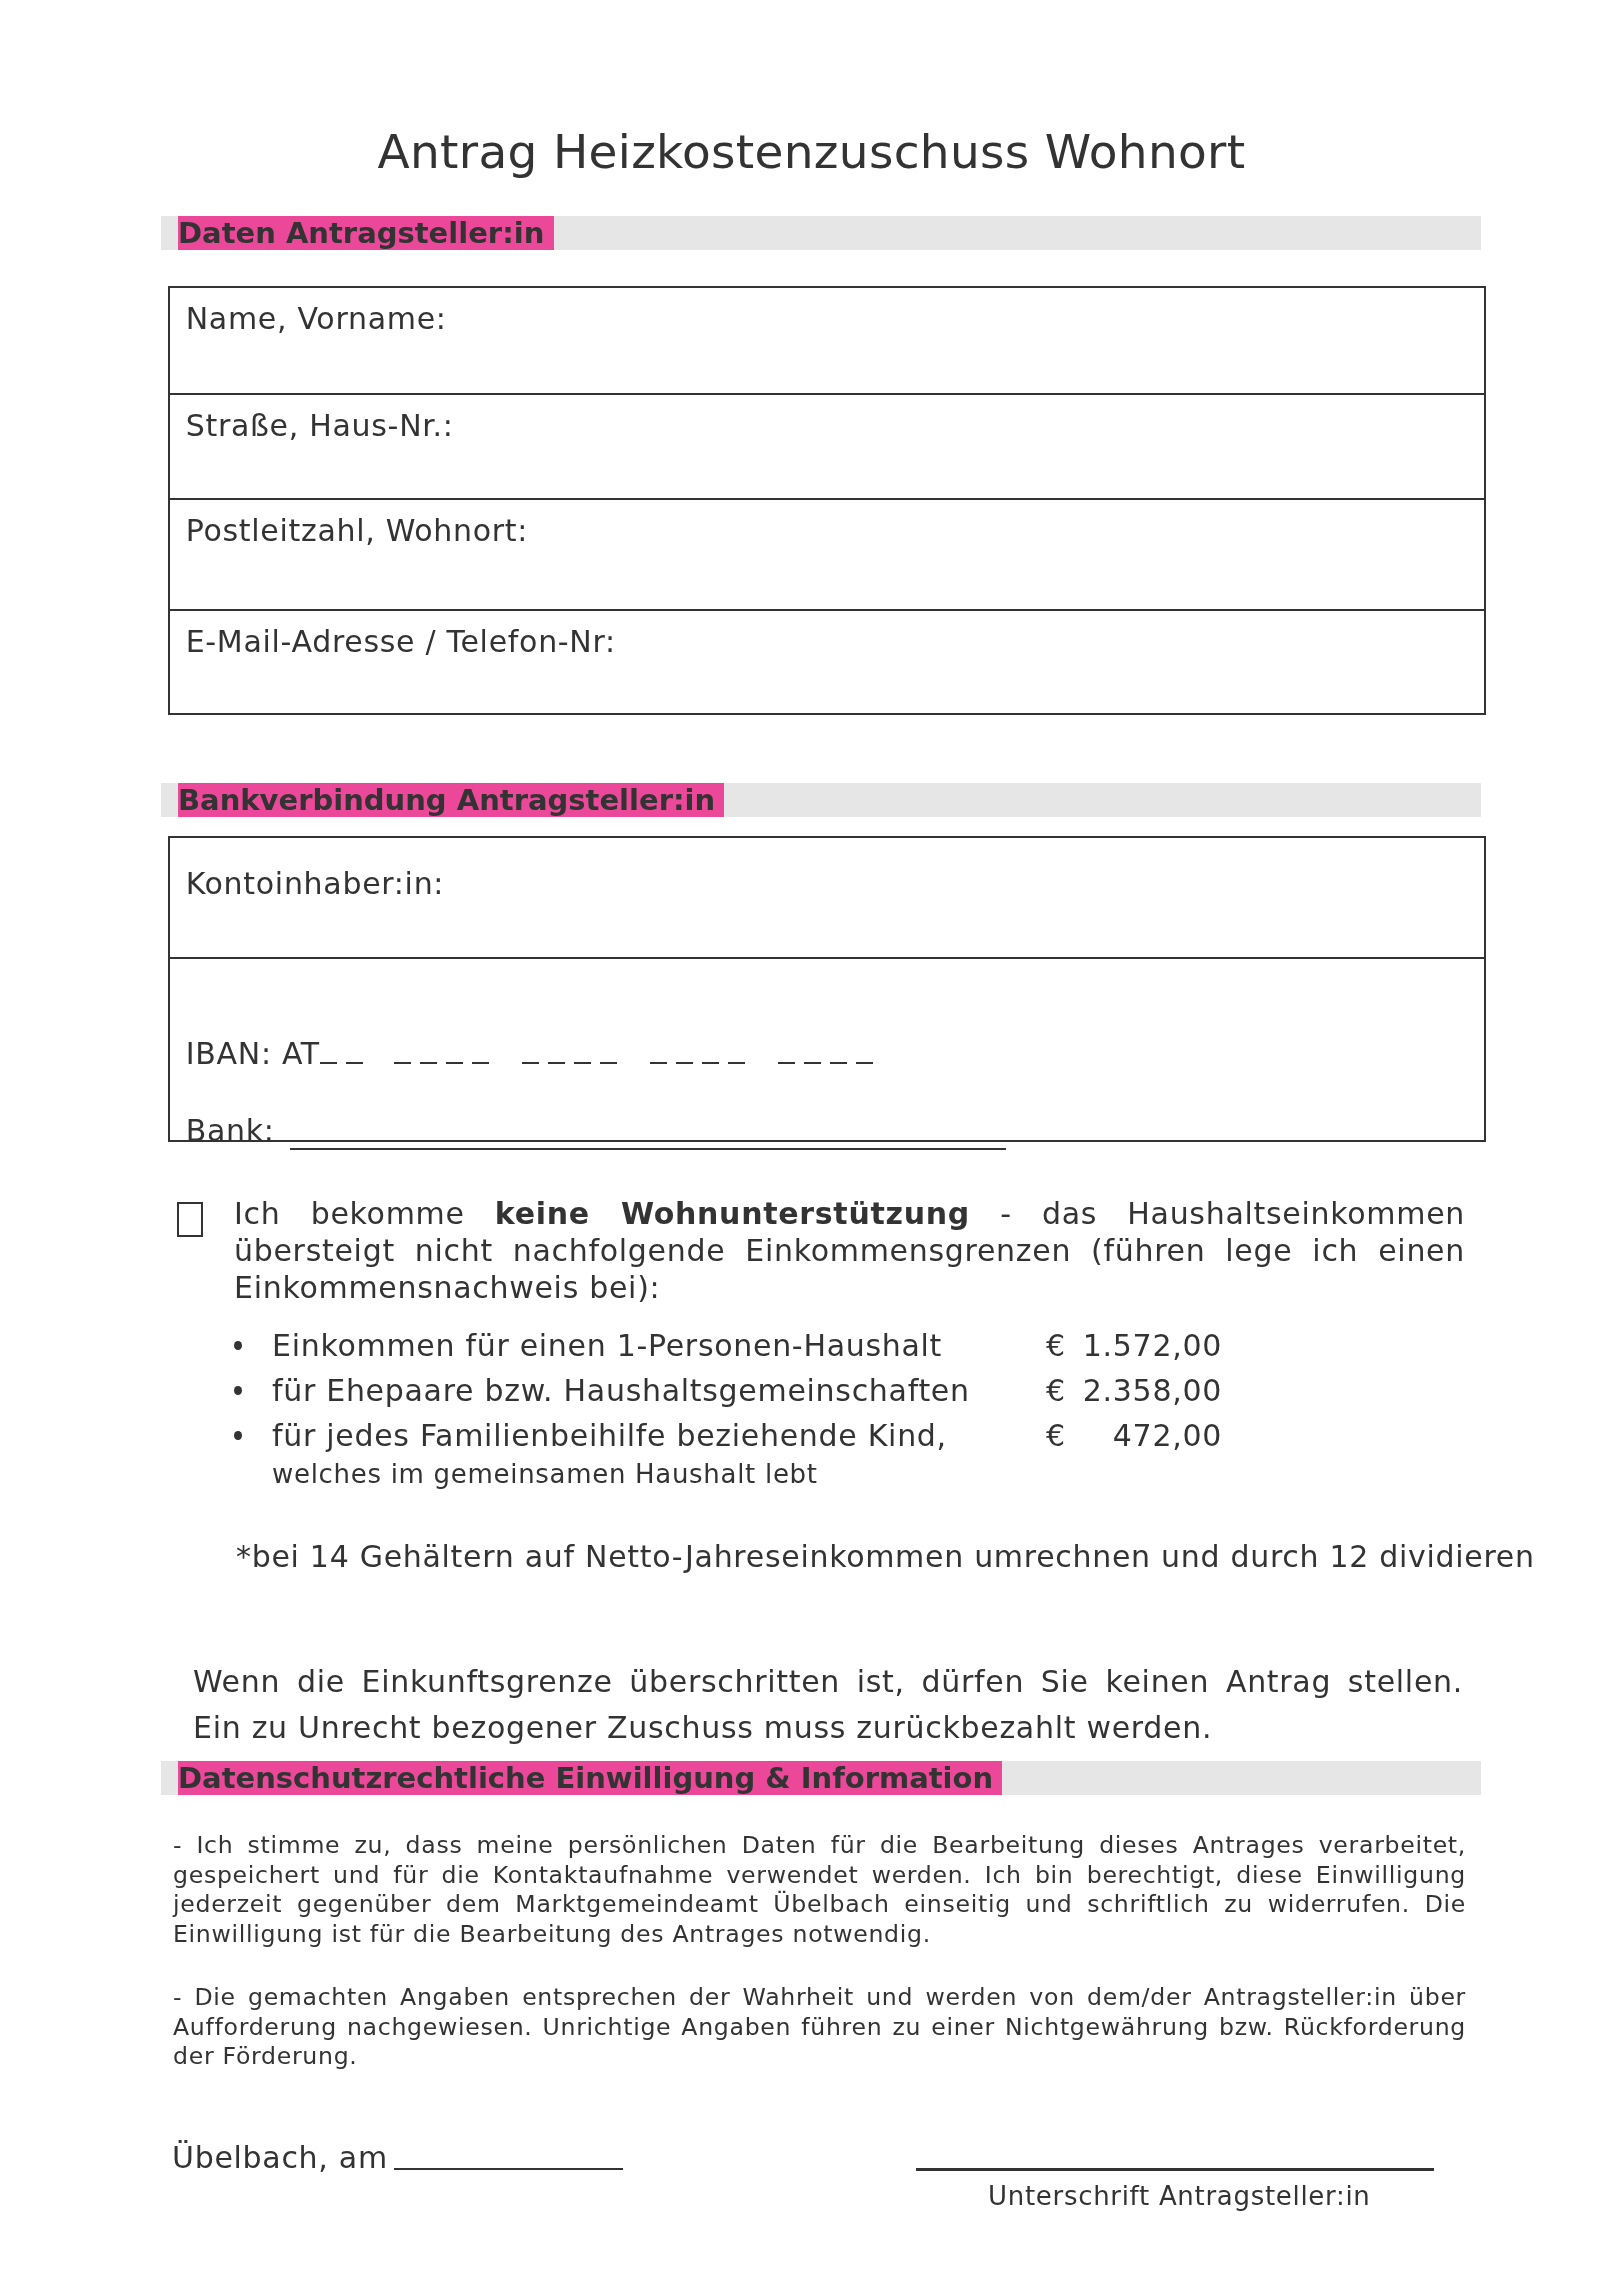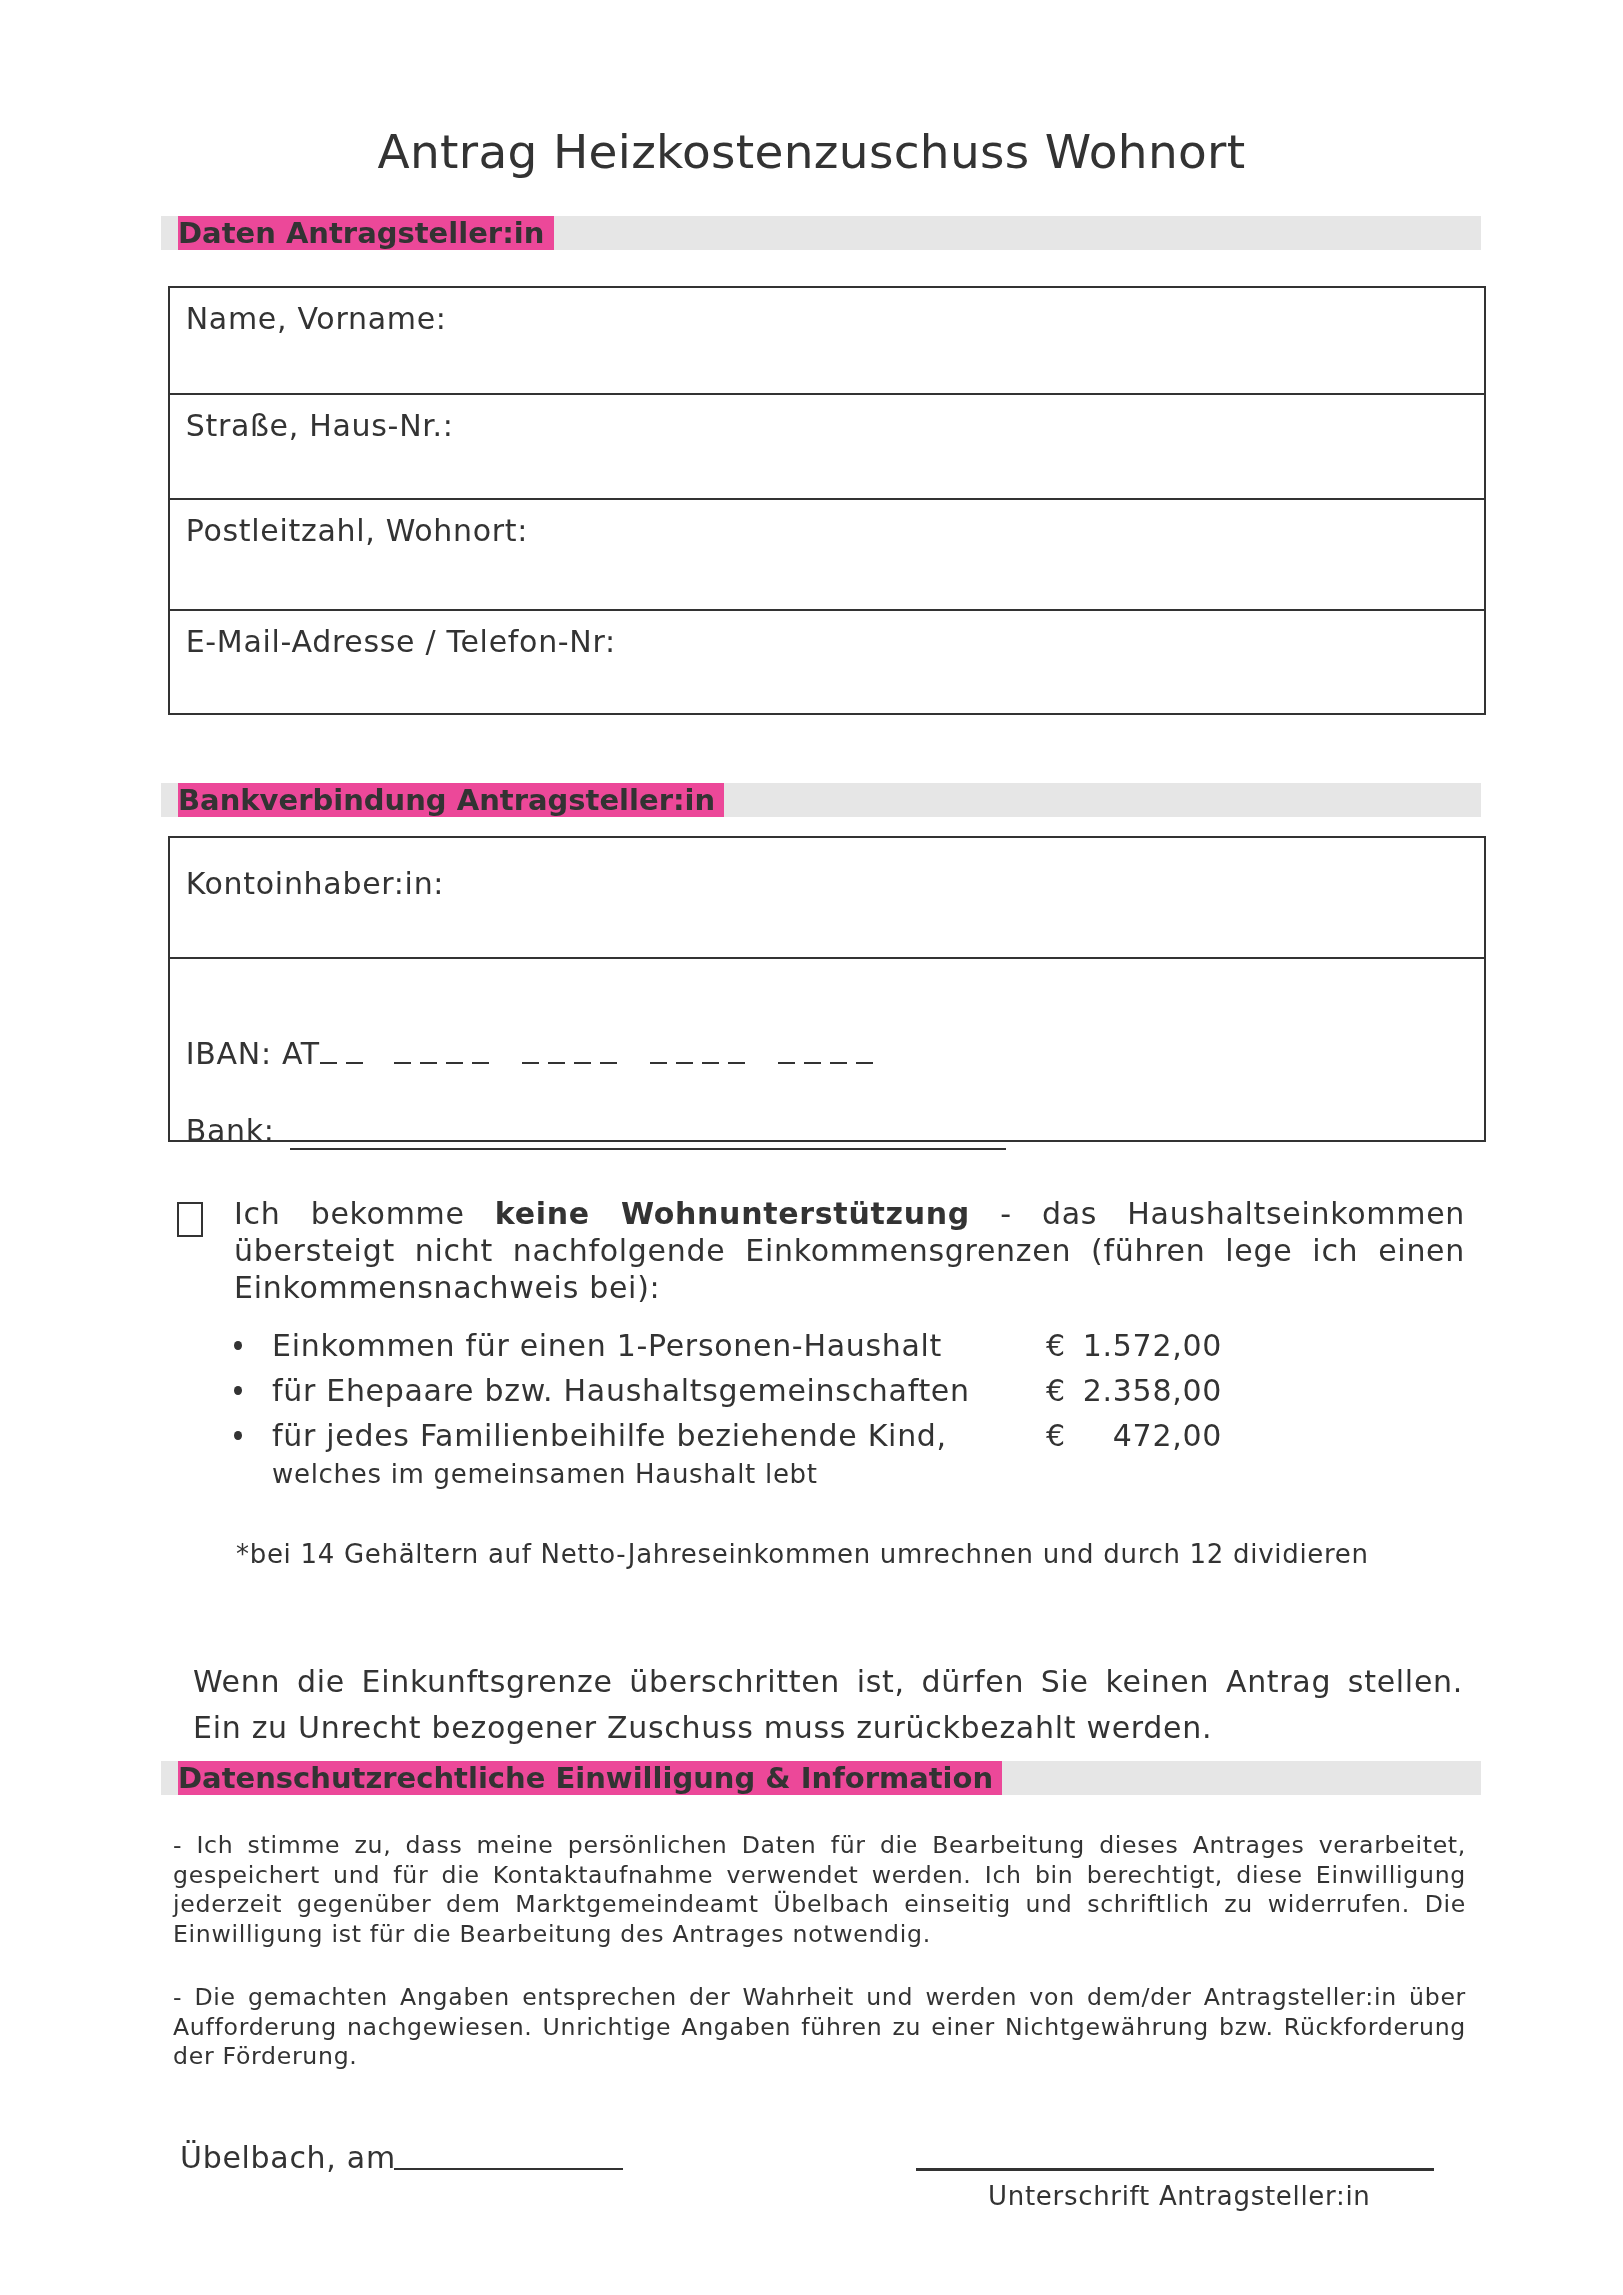--- a/index.html
+++ b/index.html
@@ -61,32 +61,32 @@
     .bullet {
       position: absolute; left: 0; top: 18.3px; width: 7.9px; height: 9.2px; border-radius: 50%; background: #333;
     }
     .income-label { position: absolute; left: 38px; top: 0; }
     .income-currency { position: absolute; left: 812px; top: 0; }
     .income-amount { position: absolute; left: 844px; width: 144px; top: 0; text-align: right; }
     .income-sub {
       position: absolute; left: 38px; top: 136px; font-size: 26px; color: #333333; letter-spacing: 0.7px;
     }
     .footnote {
-      left: 236px; top: 1539px; font-size: 26px; color: #333333; letter-spacing: 0.7px;
+      left: 236px; top: 1539px; font-size: 30px; color: #333333; letter-spacing: 0.7px;
     }
     .warning {
       left: 193px; width: 1270px; top: 1611px; font-size: 30px; line-height: 46px; color: #333333;
       text-align: justify; letter-spacing: 0.7px; margin-top: 48px;
     }
     .privacy {
       left: 173px; width: 1293px; font-size: 23.6px; line-height: 29.5px; color: #333333;
       text-align: justify; letter-spacing: 0.7px;
     }
     .signature-place {
-      left: 180px; top: 2140px; font-size: 30px; color: #333333; letter-spacing: 0.7px;
+      left: 172px; top: 2140px; font-size: 30px; color: #333333; letter-spacing: 0.7px;
     }
     .sig-date-line { left: 394px; top: 2168px; width: 229px; height: 2px; background: #333; }
     .sig-line { left: 916px; top: 2168px; width: 518px; height: 2.6px; background: #333; }
     .sig-caption {
       left: 988px; top: 2181px; font-size: 26px; color: #333333; letter-spacing: 0.7px;
     }
   </style>
 </head>
 <body>
 

